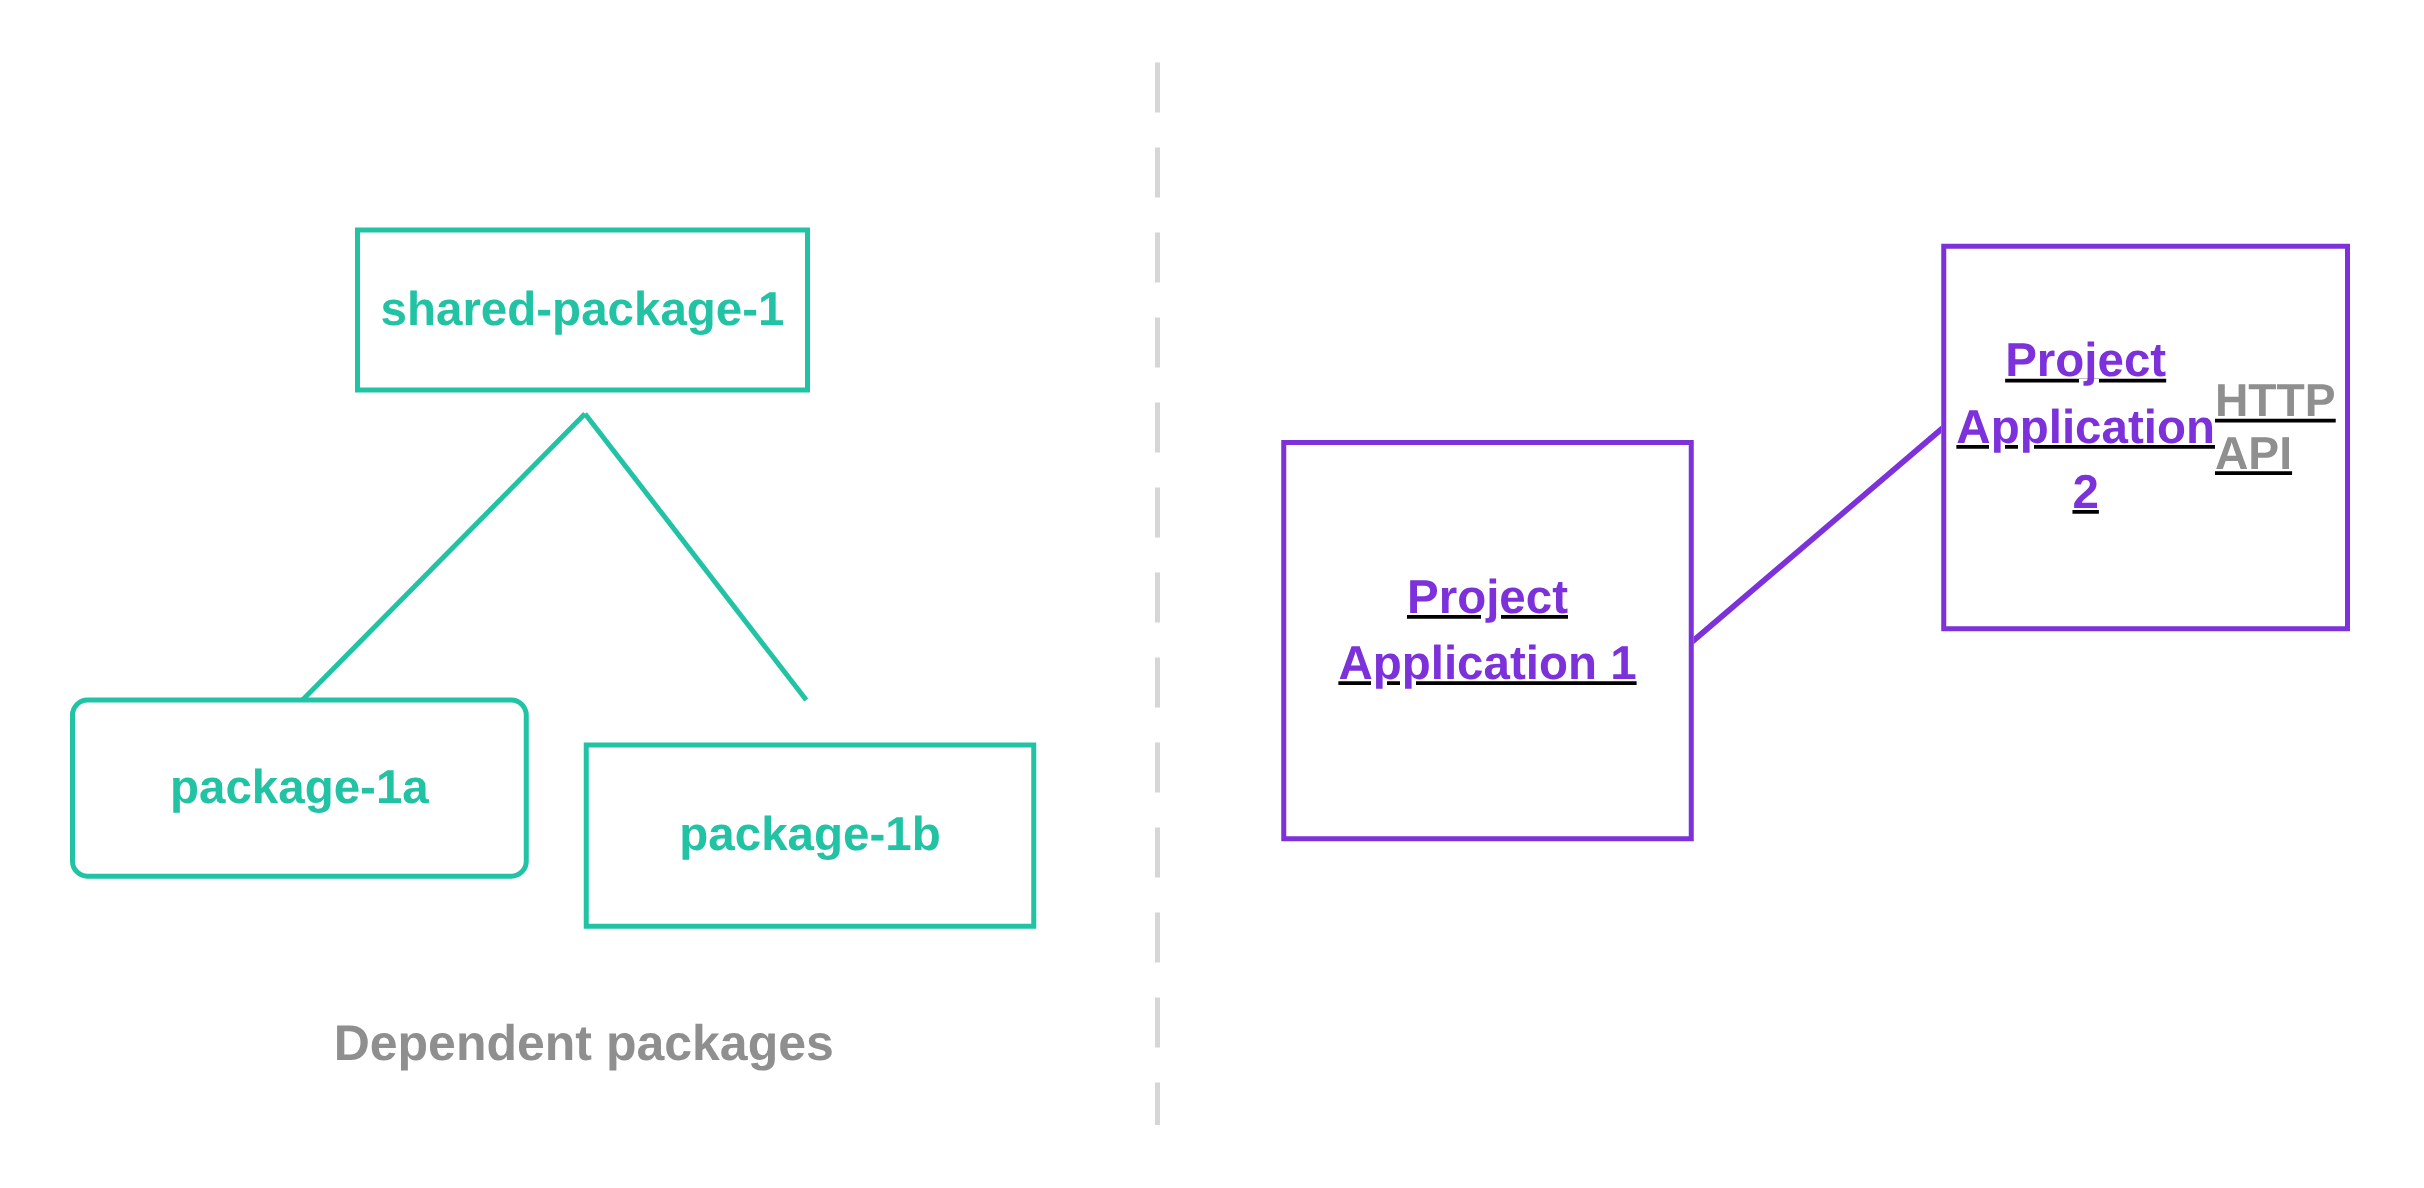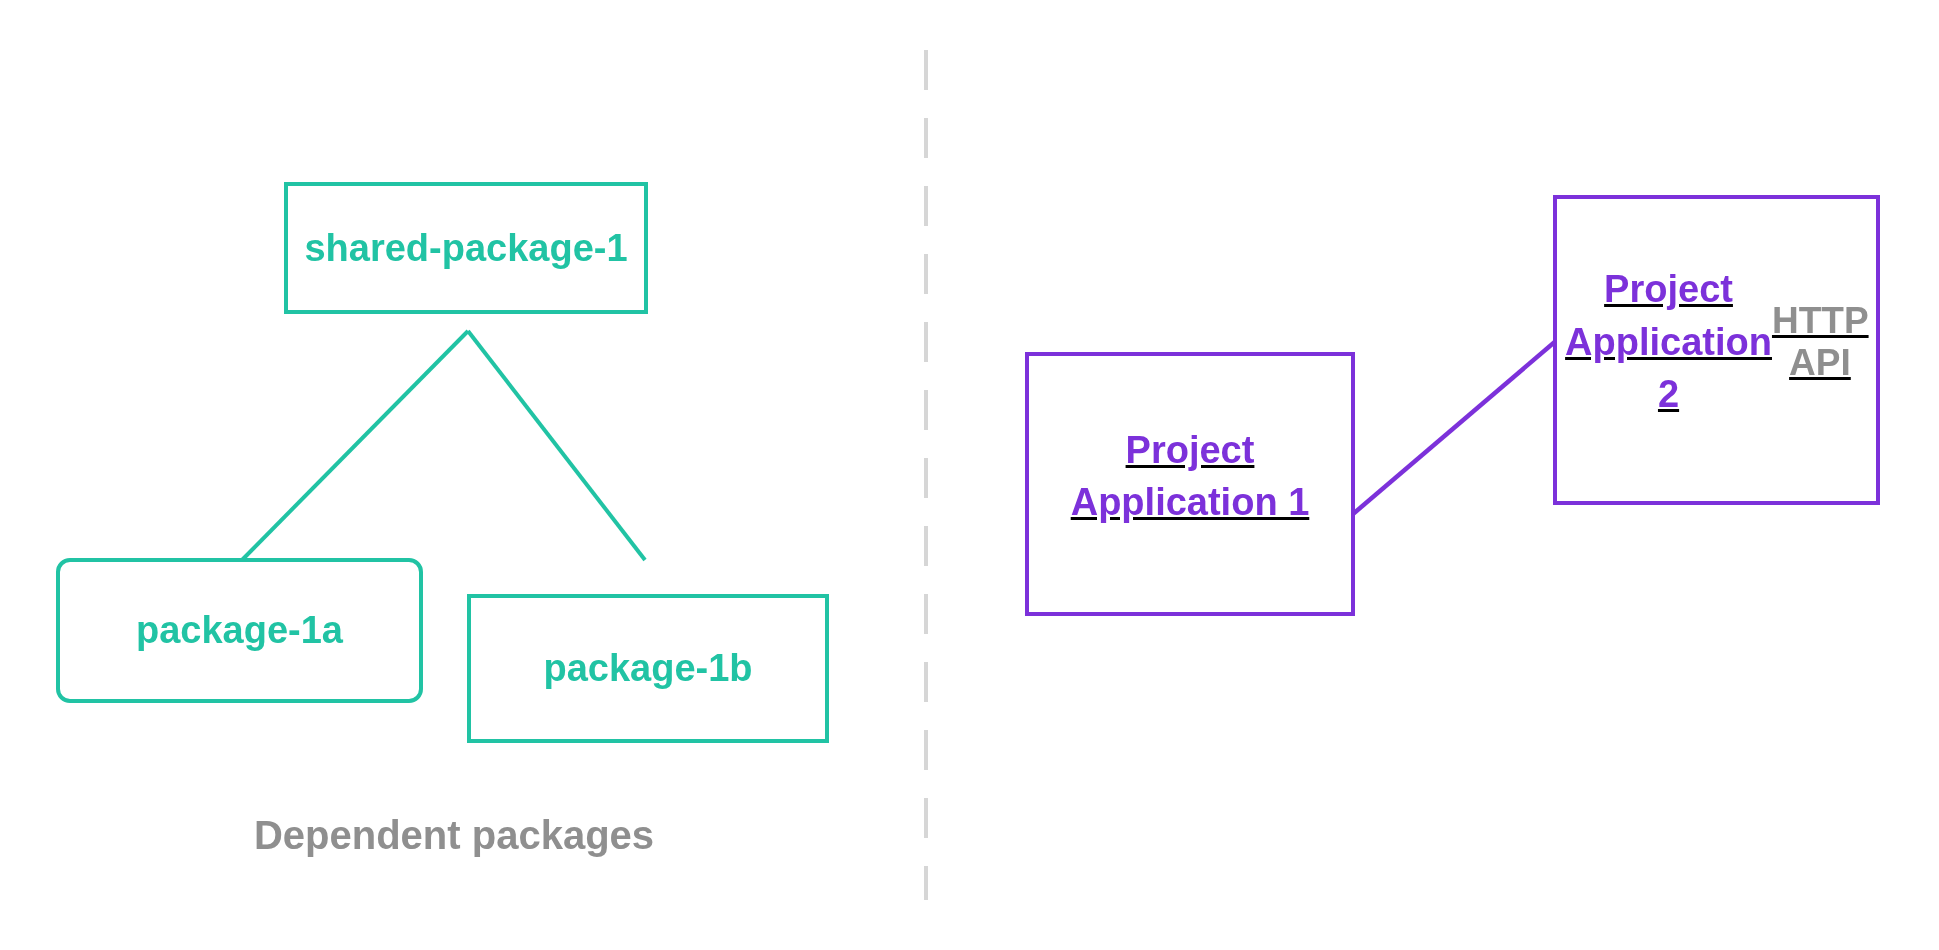--- a/index.html
+++ b/index.html
@@ -52,40 +52,40 @@
     font-weight: bold;
     font-size: 38px;
     line-height: 1.38;
     text-align: center;
   }
   .node-subtitle {
     color: var(--gray-text);
     font-weight: bold;
     font-size: 37px;
     margin-top: 0;
-    text-align: center;
+    text-align: left;
   }
   
   .box-shared   { left: 284px; top: 182px; width: 364px; height: 132px; }
   .box-pkg-a    { left:  56px; top: 558px; width: 367px; height: 145px; border-radius: 14px; }
   .box-pkg-b    { left: 467px; top: 558px; width: 362px; height: 149px; margin-top: 36px; }
   
-  .box-app1     { left: 1025px; top: 352px; width: 330px; height: 264px; }
+  .box-app1     { left: 1025px; top: 352px; width: 330px; height: 321px; }
   .box-app2     { left: 1553px; top: 195px; width: 327px; height: 310px; }
   .caption {
     position: absolute;
     top: 810px;
     height: 50px;
     color: var(--gray-text);
     font-weight: bold;
     font-size: 40px;
     text-align: center;
     line-height: 50px;
   }
-  .caption-left  { left:   4px; width: 900px; }
+  .caption-left  { left:   17px; width: 900px; }
   .caption-right { left: 975px; width: 900px; }
 </style>
 </head>
 <body>
 
 <div class="canvas">
 
   <svg class="overlay" width="1939" height="950" viewBox="0 0 1939 950">
 
     <line x1="926" y1="50" x2="926" y2="900" stroke-width="4" stroke-dasharray="40 28" stroke="#d6d6d6"></line>

